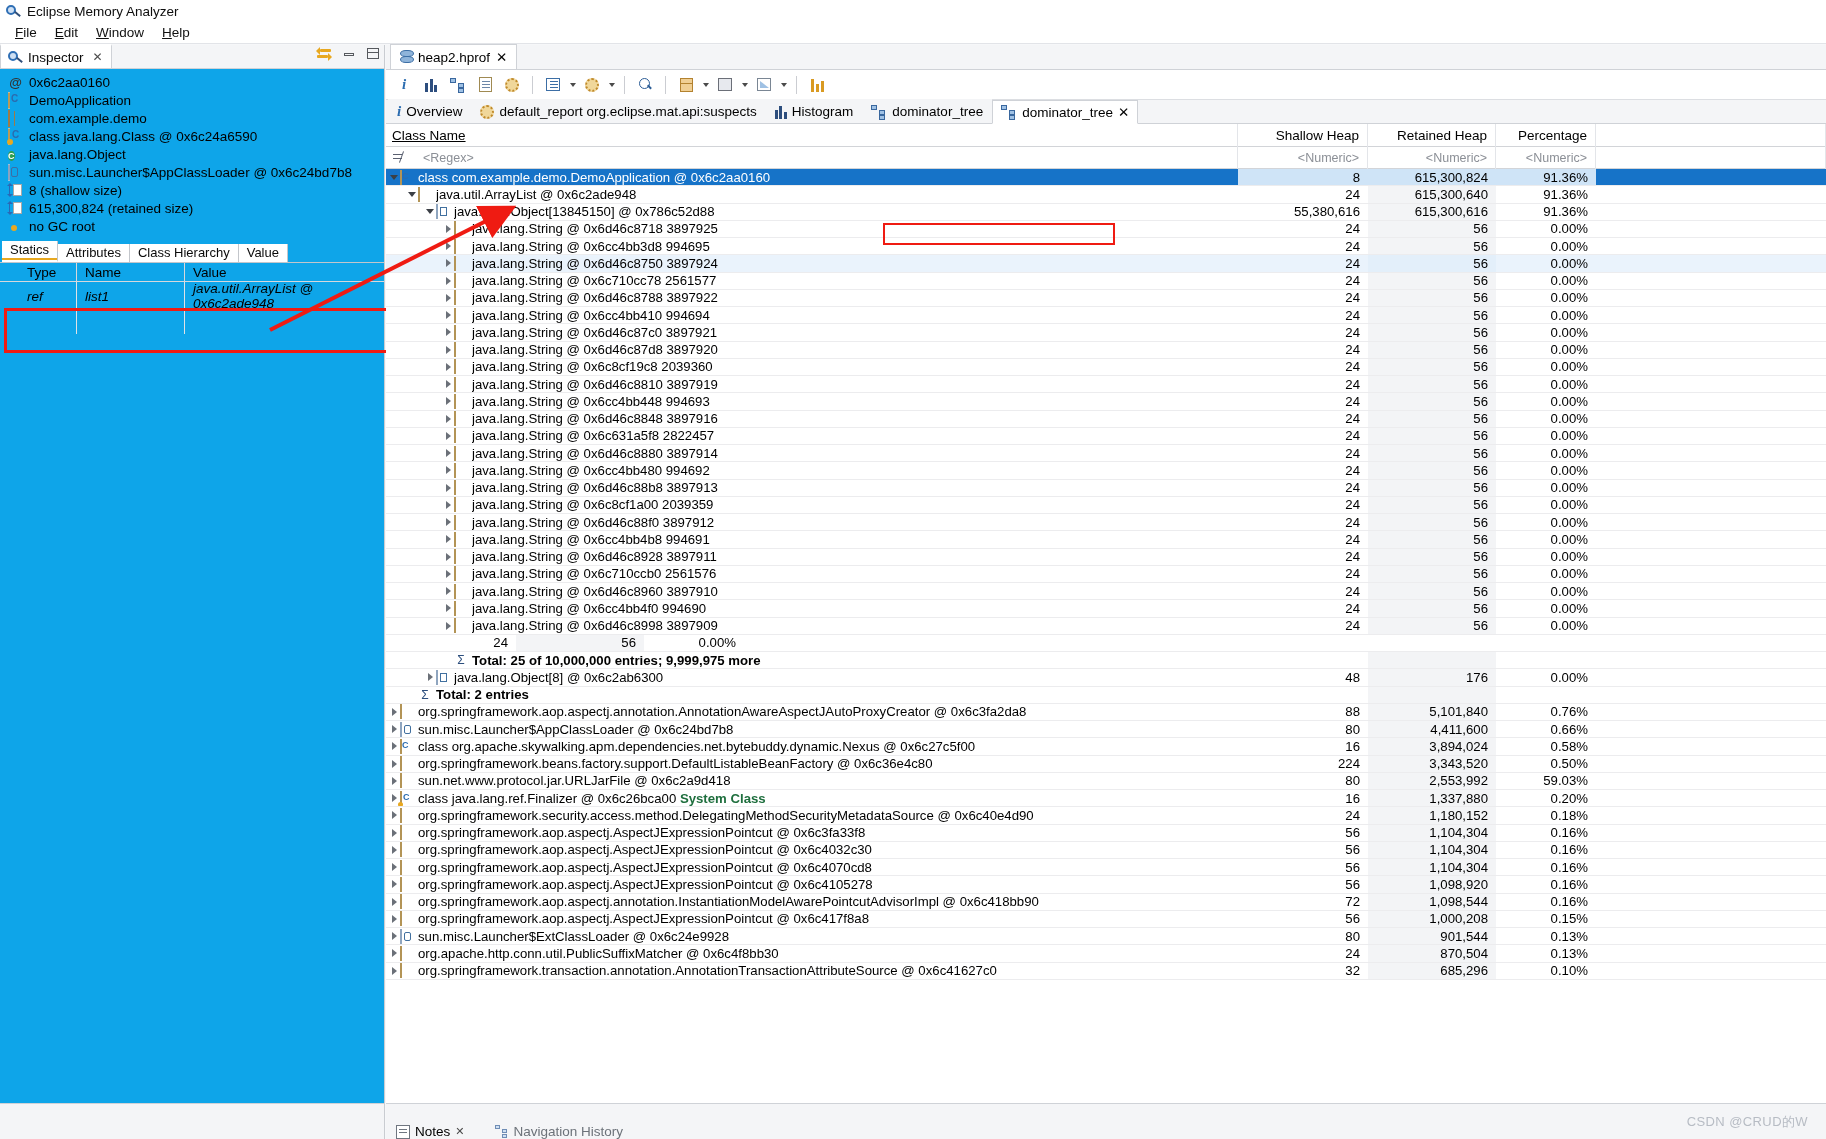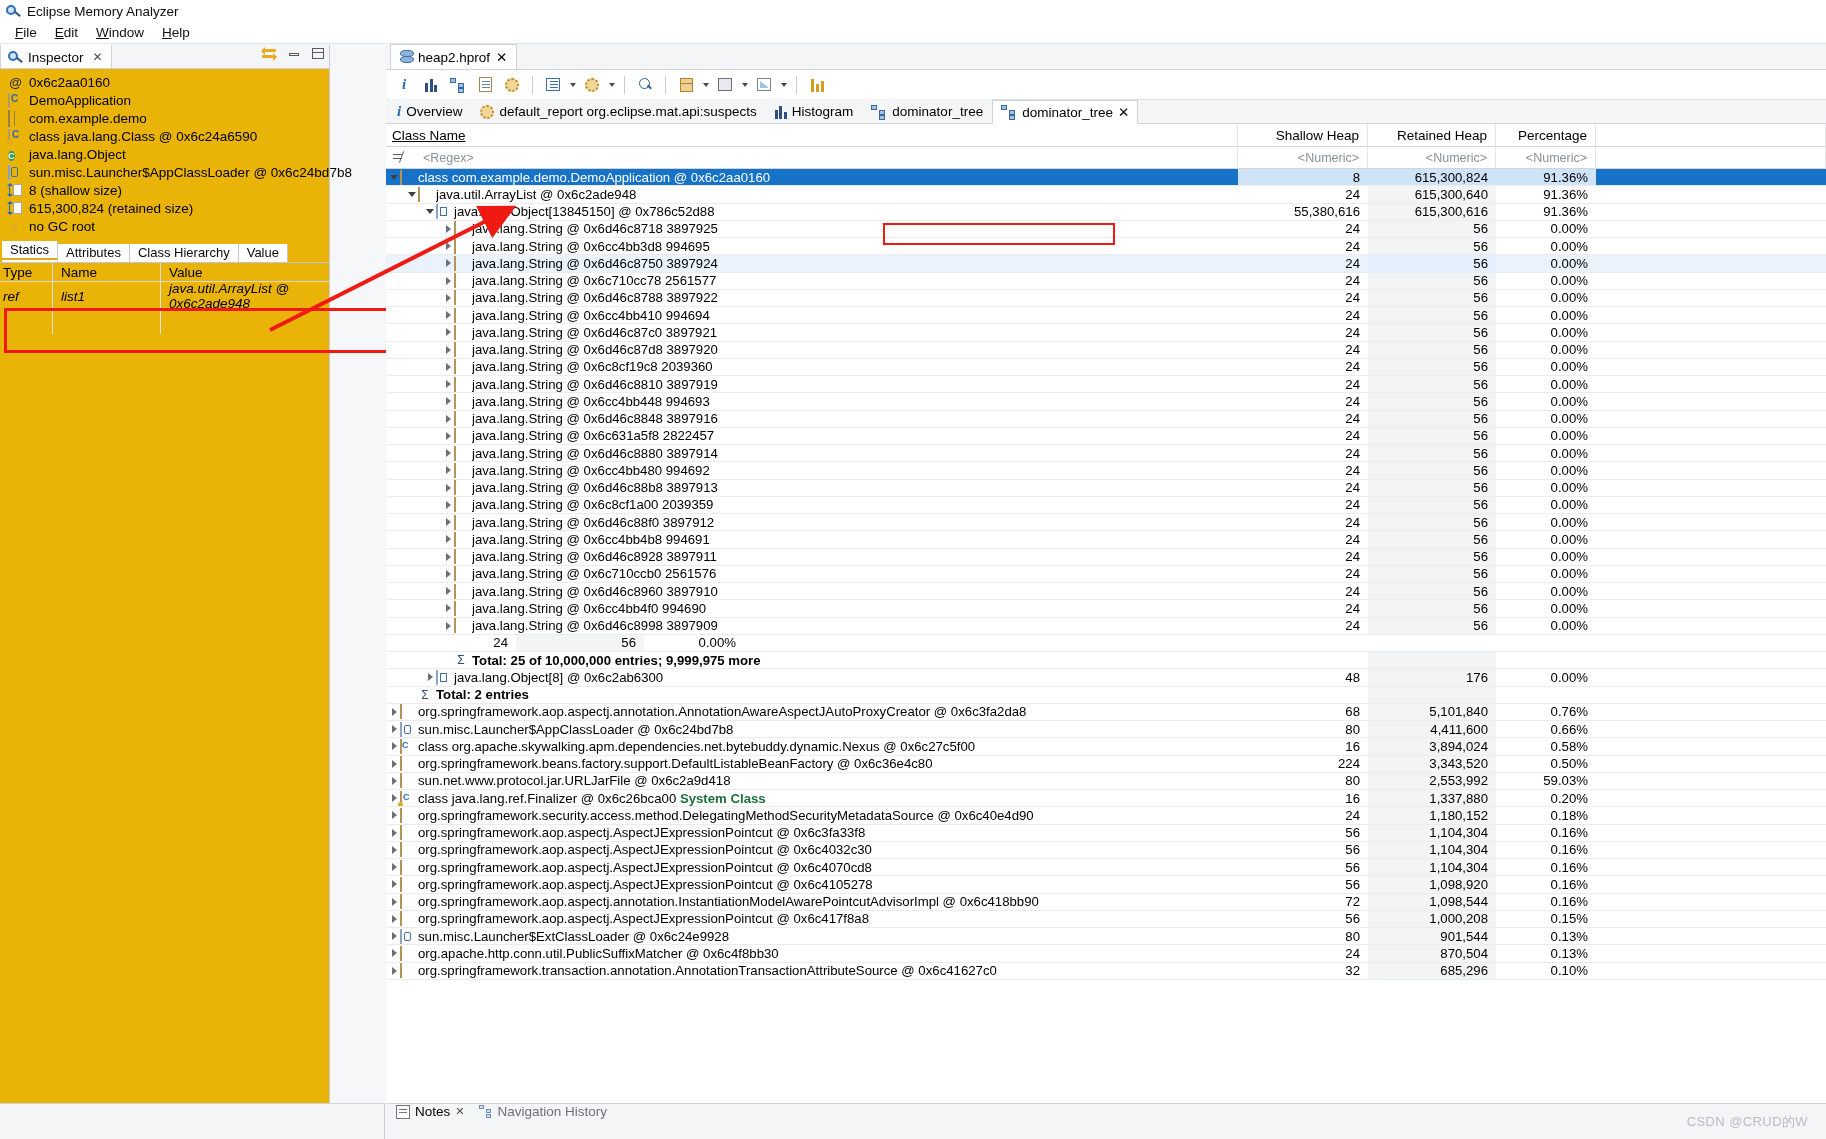--- a/index.html
+++ b/index.html
@@ -39,22 +39,22 @@
   .menubar .mi {
     padding: 2px 9px; font-size:13.5px; color:#101010; cursor:default;
   }
   .menubar .mi u { text-decoration: underline; }
 
   
   .workbench { position:absolute; left:0; top:45px; right:0; bottom:0; }
 
   
   .leftpane {
-    position:absolute; left:0; top:0; width:330px; bottom:0;
-    background:#eab308; border-right:1px solid #c9ccd1;
+    position:absolute; left:0; top:0; width:385px; bottom:0;
+    background:#0ea5e9; border-right:1px solid #c9ccd1;
     display:flex; flex-direction:column;
   }
   .view-tabrow {
     height:24px; position:relative; background:#f4f5f7;
     border-bottom:1px solid #cfd2d7; display:flex; align-items:flex-end;
   }
   .view-tab {
     height:24px; display:flex; align-items:center; gap:5px;
     padding:0 8px 0 7px; background:#ffffff;
     border:1px solid #cfd2d7; border-bottom:none;
@@ -148,21 +148,21 @@
     margin:1px -8px -2px -8px;
   }
 
   
   .statics { margin-top:0; }
   .st-head {
     display:flex; height:19px; align-items:center; font-size:13.5px;
     border-bottom:1px solid #d6d8dc;
   }
   .st-row { display:flex; height:28px; align-items:center; font-size:13.5px; font-style:italic; }
-  .st-c1 { width:52px; padding-left:3px; }
+  .st-c1 { width:52px; padding-left:3px;margin-left:24px; }
   .st-c2 { width:108px; border-left:1px solid #e0e2e6; padding-left:8px; height:100%; display:flex; align-items:center;}
   .st-c3 { flex:1; border-left:1px solid #e0e2e6; padding-left:8px; height:100%; display:flex; align-items:center;}
   .st-head .st-c2, .st-head .st-c3 { border-left:1px solid #d6d8dc; }
   .st-blank { height:24px; display:flex; }
   .st-blank .st-c1 { width:52px; }
   .st-blank .st-c2 { width:108px; border-left:1px solid #e0e2e6; }
   .st-blank .st-c3 { flex:1; border-left:1px solid #e0e2e6; }
 
   
   .redbox-statics {
@@ -317,21 +317,21 @@
   .redbox-arraylist {
     position:absolute; left:497px; top:178px; width:232px; height:22px;
     border:2.5px solid #ef1b12; pointer-events:none; z-index:40;
   }
   .redarrow { position:absolute; left:240px; top:160px; width:290px; height:135px; z-index:60; pointer-events:none; }
 
   
   .bottombar {
     position:absolute; left:386px; right:0; bottom:0; height:36px;
     background:#f4f5f7; border-top:1px solid #cfd2d7;
-    display:flex; align-items:flex-start; padding-left:6px; gap:0;
+    display:flex; align-items:flex-end; padding-left:6px; gap:16px;
   }
   .bb-tab { display:flex; align-items:center; gap:5px; padding:0 10px 0 4px; font-size:13.5px; }
   .bb-tab.muted { color:#6c7279; }
   .ico-notes { width:14px; height:14px; border:1px solid #6f7680; background:#fff; position:relative; }
   .ico-notes::after { content:""; position:absolute; left:2px; top:3px; width:8px; height:1px; background:#6f7680; box-shadow:0 3px 0 #6f7680; }
   .ico-nav { width:14px; height:13px; position:relative; }
   .ico-nav i { position:absolute; width:5px; height:4px; border:1px solid #6f8db5; background:#cfe0f3; }
   .ico-nav i:nth-child(1){left:0;top:0;} .ico-nav i:nth-child(2){left:7px;top:4px;} .ico-nav i:nth-child(3){left:7px;top:9px;}
   .watermark {
     position:absolute; right:18px; bottom:8px; font-size:13px; color:#b7bcc4;
@@ -938,21 +938,21 @@
               <div class="c-num c-retained"></div>
               <div class="c-num c-pct"></div>
               <div class="c-num" style="width: 230px;"></div>
             </div>
             <div class="trow rowline">
               <div class="c-name ind0">
                 <span class="arrow right"></span>
                 <span class="ri"><span class="ri-obj"></span></span>
                 <span class="rlabel">org.springframework.aop.aspectj.annotation.AnnotationAwareAspectJAutoProxyCreator @ 0x6c3fa2da8</span>
               </div>
-              <div class="c-num c-shallow">68</div>
+              <div class="c-num c-shallow">88</div>
               <div class="c-num c-retained">5,101,840</div>
               <div class="c-num c-pct">0.76%</div>
               <div class="c-num" style="width: 230px;"></div>
             </div>
             <div class="trow rowline">
               <div class="c-name ind0">
                 <span class="arrow right"></span>
                 <span class="ri"><span class="ri-ldr"></span></span>
                 <span class="rlabel">sun.misc.Launcher$AppClassLoader @ 0x6c24bd7b8</span>
               </div>

